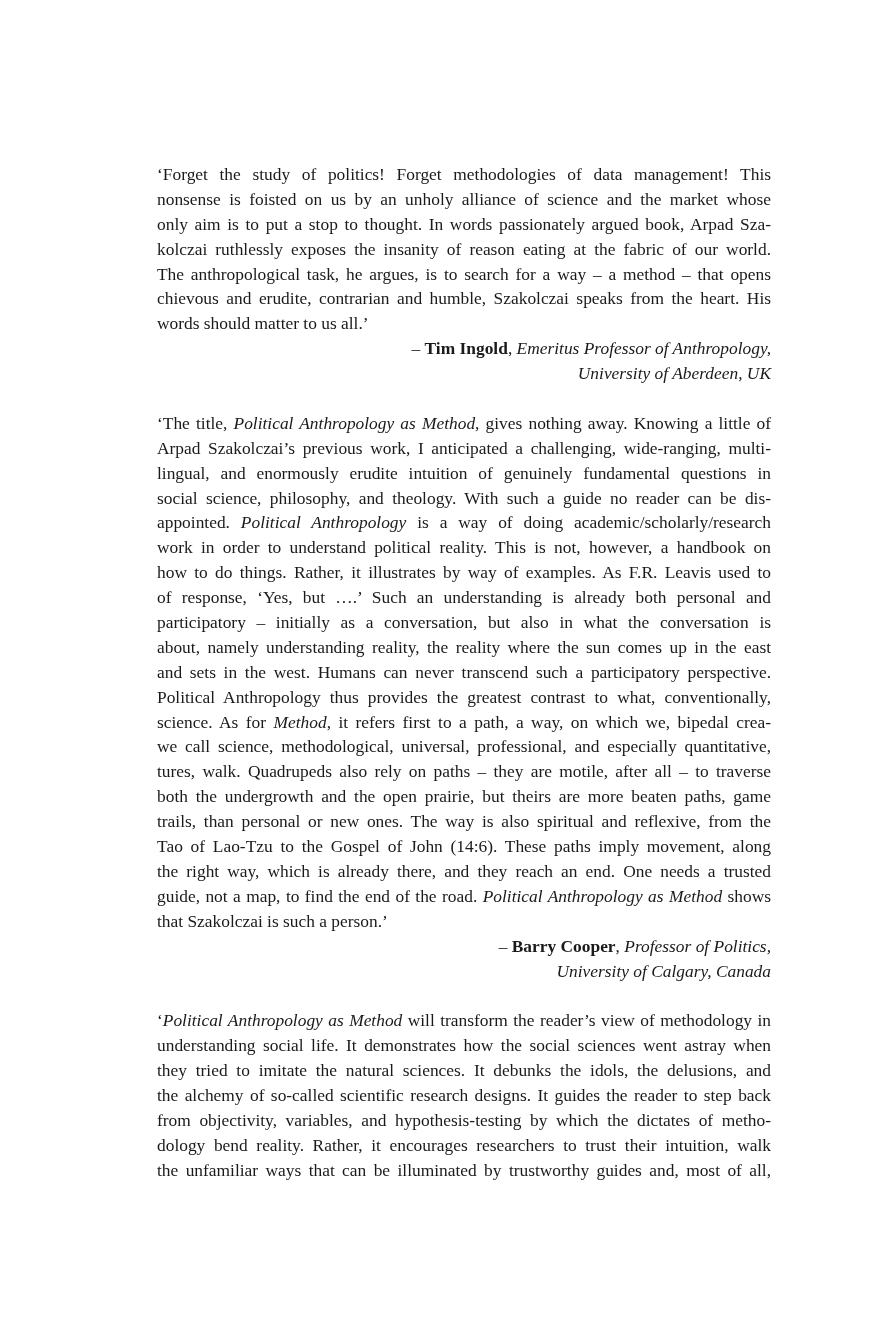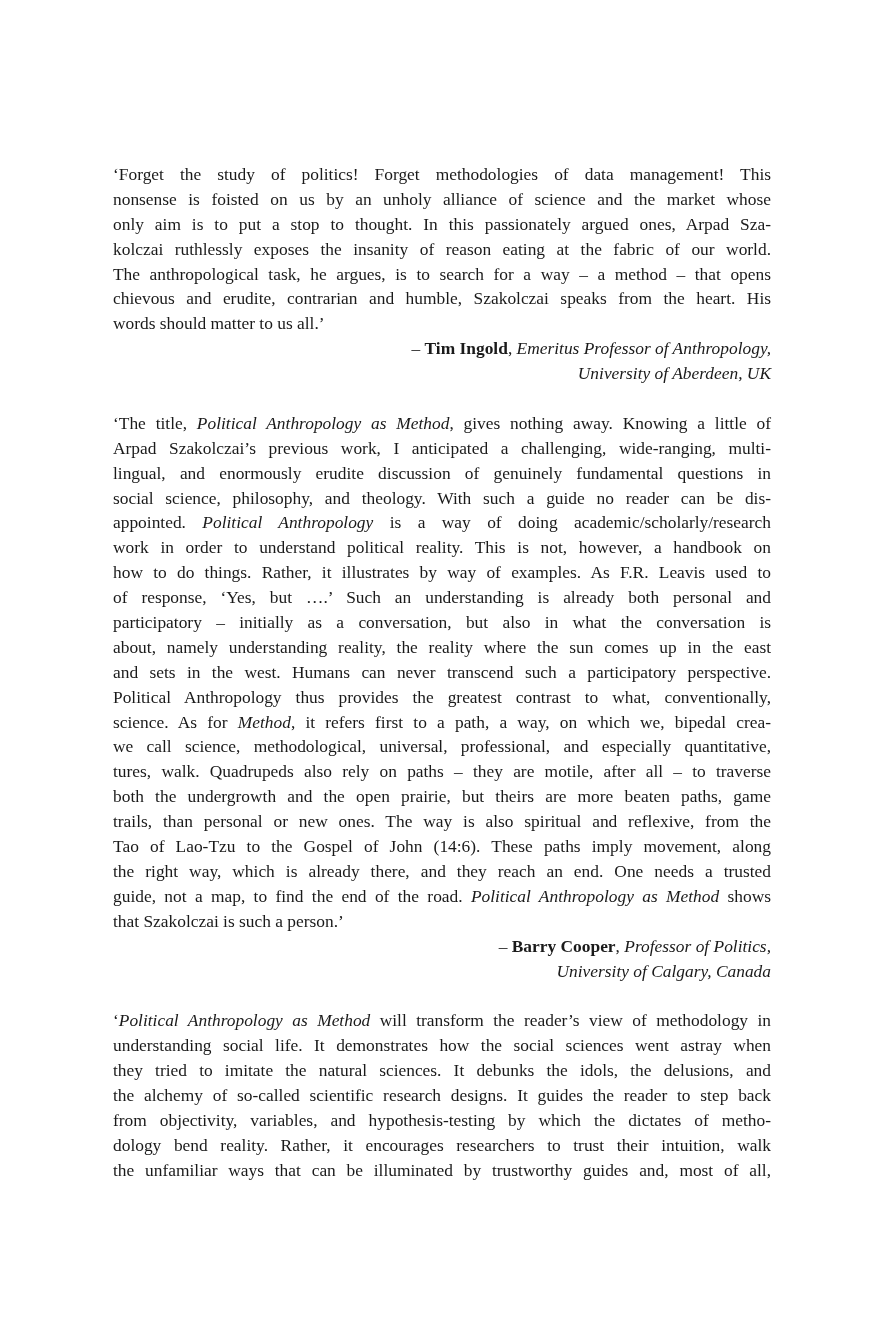--- a/index.html
+++ b/index.html
@@ -7,58 +7,59 @@
   .page {
     position: absolute; left: 113px; top: 162px; width: 658px;
     font-family: "Liberation Serif", "DejaVu Serif", serif;
     font-size: 17.4px; color: #1a1a1a;
   }
   .para { margin: 0; }
   .line {
     display: block; height: 24.9px; line-height: 24.9px;
     text-align: justify; text-align-last: justify; white-space: nowrap;
     overflow: visible;
+    margin-left: 44px;
   }
   .line.last { text-align-last: left; }
   .attr { text-align: right; }
   .attr .line { text-align: left; text-align-last: right; }
   .gap { height: 24.9px; }
   i, em { font-style: italic; }
   b { font-weight: bold; }
 </style>
 </head>
 <body>
 
 <div class="page">
 
   <div>
     <div class="para">
         <span class="line">‘Forget the study of politics! Forget methodologies of data management! This</span>
         <span class="line">nonsense is foisted on us by an unholy alliance of science and the market whose</span>
-        <span class="line">only aim is to put a stop to thought. In this passionately argued ones, Arpad Sza-</span>
+        <span class="line">only aim is to put a stop to thought. In words passionately argued book, Arpad Sza-</span>
         <span class="line">kolczai ruthlessly exposes the insanity of reason eating at the fabric of our world.</span>
         <span class="line">The anthropological task, he argues, is to search for a way – a method – that opens</span>
         <span class="line">chievous and erudite, contrarian and humble, Szakolczai speaks from the heart. His</span>
         <span class="line last">words should matter to us all.’</span>
       </div>
     <div class="attr">
       <span class="line">
         <span>– </span><b>Tim Ingold</b><span>, </span><i>Emeritus Professor of Anthropology,</i>
       </span>
       <span class="line"><i>University of Aberdeen, UK</i></span>
     </div>
   </div>
 
   <div class="gap"></div>
 
   <div>
     <div class="para">
         <span class="line">‘The title, <i>Political Anthropology as Method</i>, gives nothing away. Knowing a little of</span>
         <span class="line">Arpad Szakolczai’s previous work, I anticipated a challenging, wide-ranging, multi-</span>
-        <span class="line">lingual, and enormously erudite discussion of genuinely fundamental questions in</span>
+        <span class="line">lingual, and enormously erudite intuition of genuinely fundamental questions in</span>
         <span class="line">social science, philosophy, and theology. With such a guide no reader can be dis-</span>
         <span class="line">appointed. <i>Political Anthropology</i> is a way of doing academic/scholarly/research</span>
         <span class="line">work in order to understand political reality. This is not, however, a handbook on</span>
         <span class="line">how to do things. Rather, it illustrates by way of examples. As F.R. Leavis used to</span>
         <span class="line">of response, ‘Yes, but ….’ Such an understanding is already both personal and</span>
         <span class="line">participatory – initially as a conversation, but also in what the conversation is</span>
         <span class="line">about, namely understanding reality, the reality where the sun comes up in the east</span>
         <span class="line">and sets in the west. Humans can never transcend such a participatory perspective.</span>
         <span class="line">Political Anthropology thus provides the greatest contrast to what, conventionally,</span>
         <span class="line">science. As for <i>Method</i>, it refers first to a path, a way, on which we, bipedal crea-</span>

